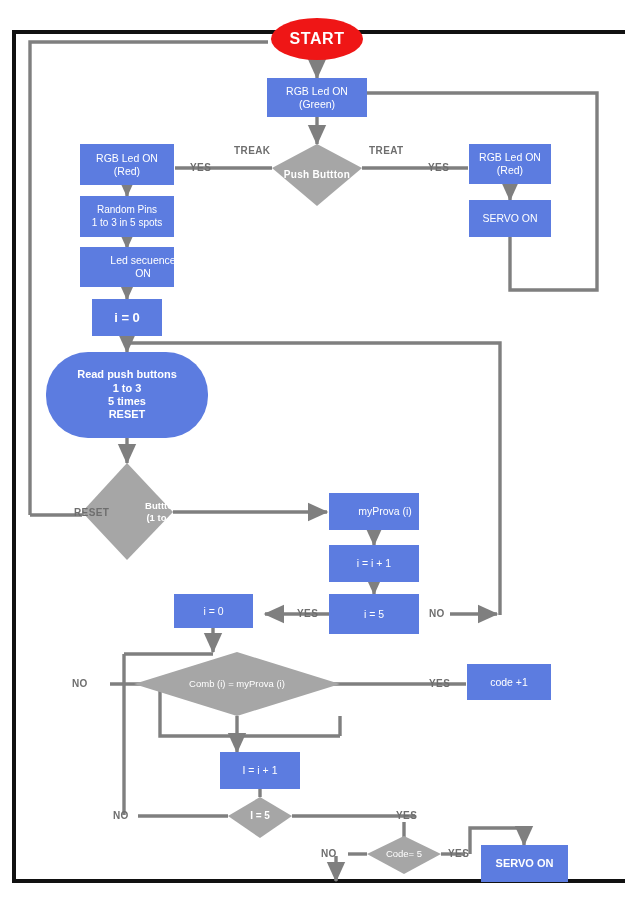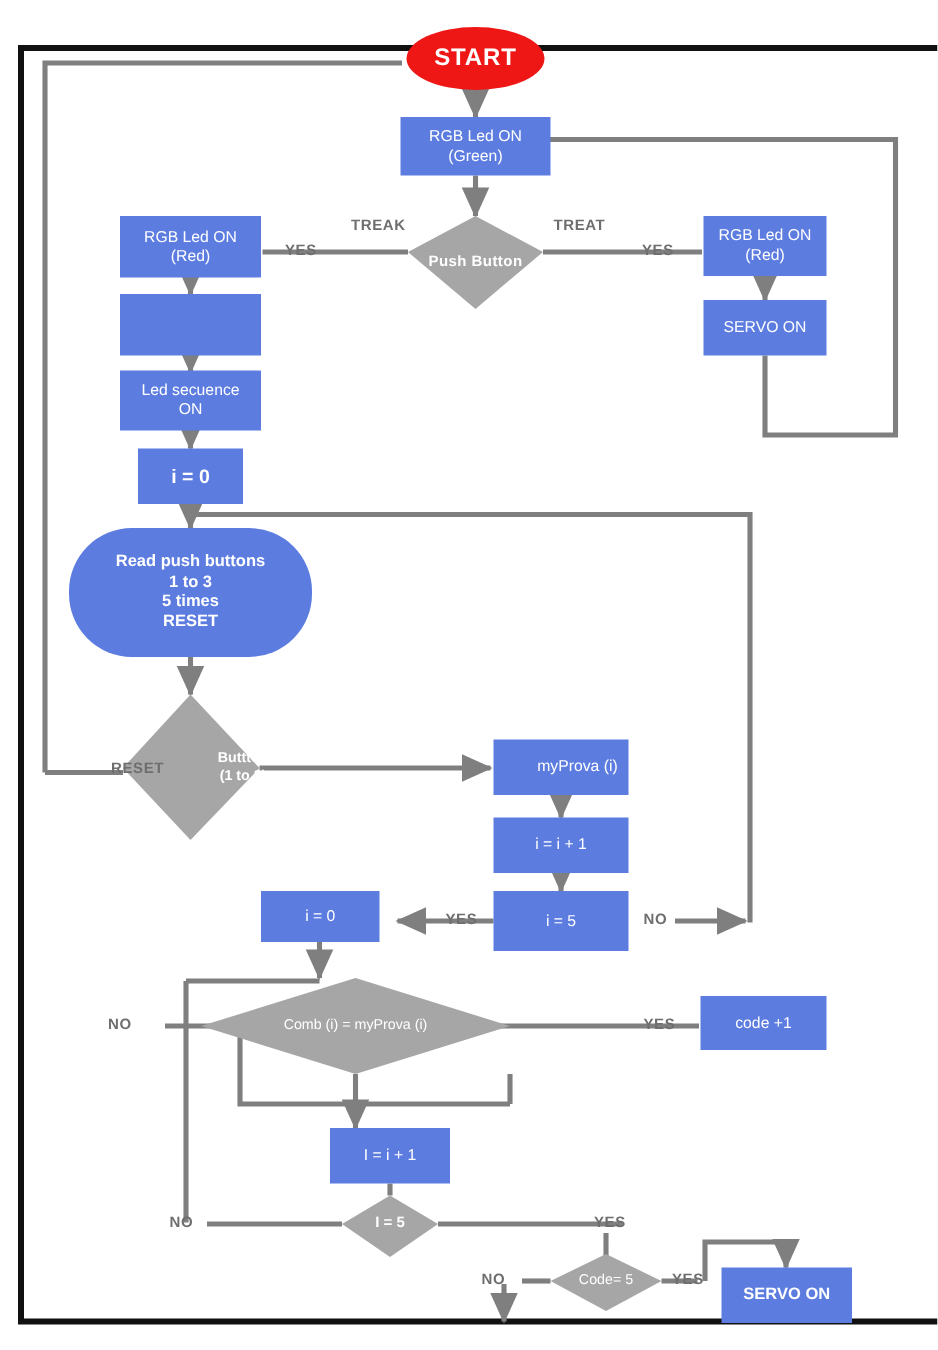--- a/index.html
+++ b/index.html
@@ -125,30 +125,34 @@
   <div class="node-text" style="left:271px;top:18px;width:92px;height:42px;font-size:16px;font-weight:bold;letter-spacing:.6px;">
     <span class="t-ln">START</span>
   </div>
 
   <div class="node-text" style="left:267px;top:78px;width:100px;height:39px;font-size:10.5px;">
     <span class="t-ln">RGB Led ON</span>
     <span class="t-ln">(Green)</span>
   </div>
 
   <div class="node-text" style="left:272px;top:155px;width:90px;height:40px;font-size:10px;font-weight:bold;letter-spacing:.3px;">
-    <span class="t-ln">Push Button</span>
+    <span class="t-ln">Push Buttton</span>
   </div>
 
   <div class="node-text" style="left:80px;top:144px;width:94px;height:41px;font-size:10.5px;">
     <span class="t-ln">RGB Led ON</span>
     <span class="t-ln">(Red)</span>
   </div>
 
-
-  <div class="node-text" style="left:80px;top:247px;width:94px;height:40px;font-size:10.5px;">
+  <div class="node-text" style="left:80px;top:196px;width:94px;height:41px;font-size:10px;">
+    <span class="t-ln">Random Pins</span>
+    <span class="t-ln">1 to 3 in 5 spots</span>
+  </div>
+
+  <div class="node-text" style="left:80px;top:247px;width:94px;height:40px;font-size:10.5px;padding-left:16px;">
     <span class="t-ln">Led secuence</span>
     <span class="t-ln">ON</span>
   </div>
 
   <div class="node-text" style="left:92px;top:299px;width:70px;height:37px;font-size:13px;font-weight:bold;">
     <span class="t-ln">i = 0</span>
   </div>
 
   <div class="node-text" style="left:469px;top:144px;width:82px;height:40px;font-size:10.5px;">
     <span class="t-ln">RGB Led ON</span>

